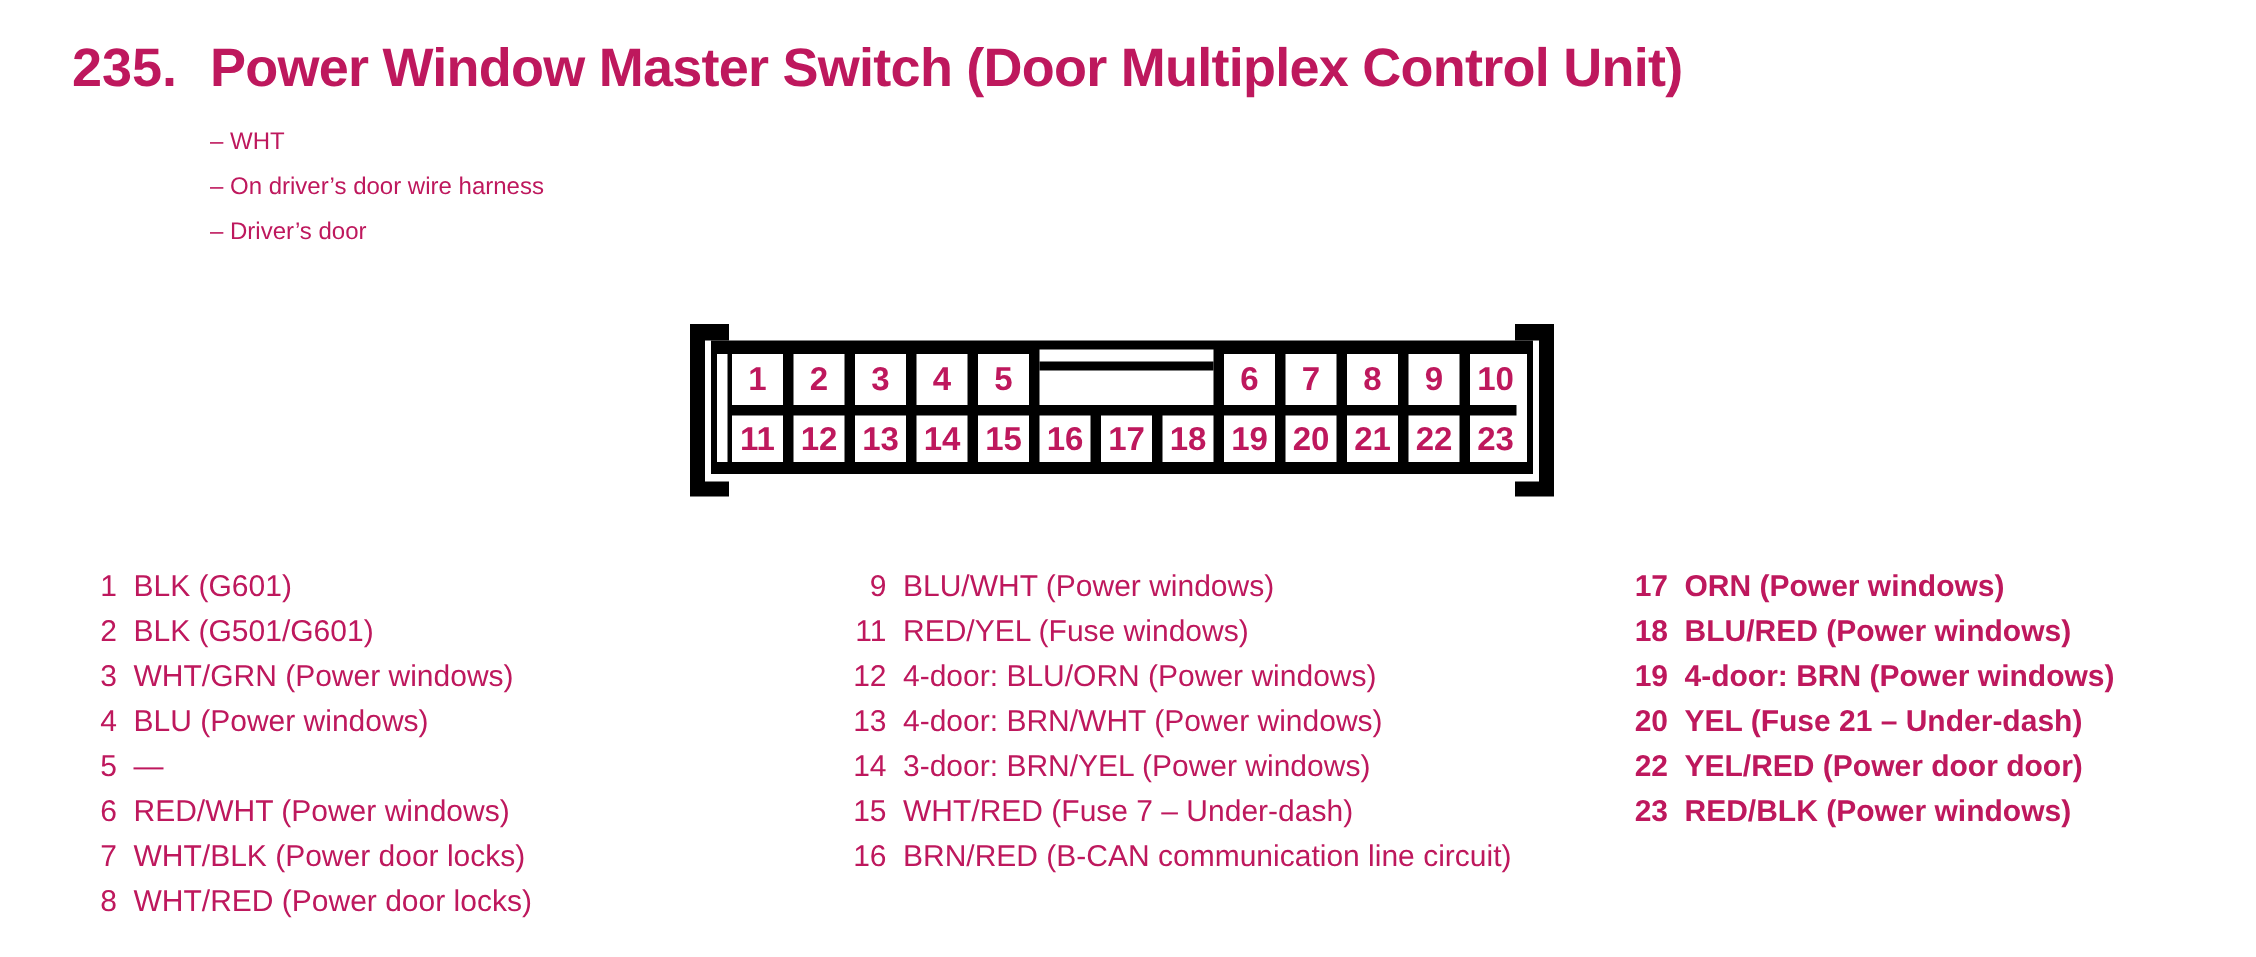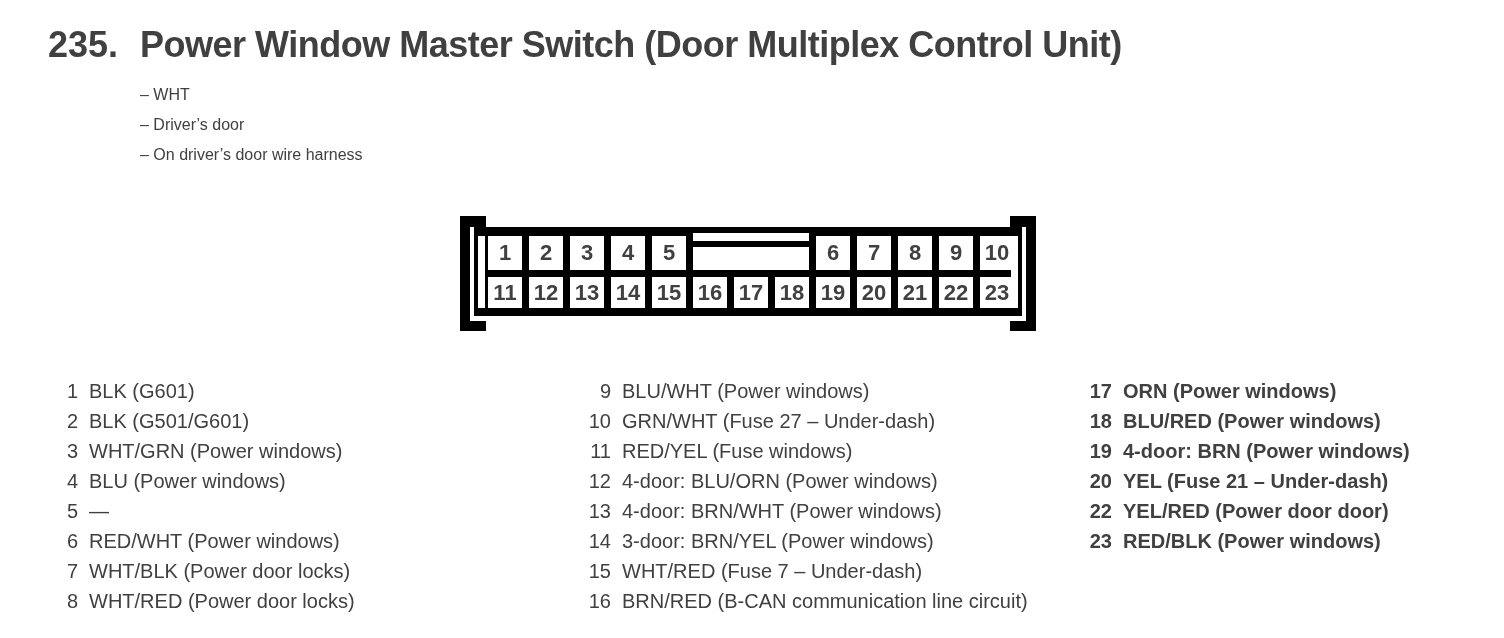--- a/index.html
+++ b/index.html
@@ -2,21 +2,21 @@
 <html><head>
 <meta charset="utf-8">
 <style>
   * { margin: 0; padding: 0; box-sizing: border-box; }
   html, body { background: #ffffff; }
   .page {
     position: relative;
     width: 1504px;
     height: 638px;
     background: #ffffff;
-    color: #404040;
+    color: #be185d;
     font-family: "Liberation Sans", sans-serif;
     overflow: hidden;
   }
 
   
   .header {
     position: absolute;
     left: 48px;
     top: 24px;
     display: flex;
@@ -91,22 +91,22 @@
 <body>
 
 <div class="page">
 
   <div class="header">
     <span class="sec-num">235.</span>
     <span class="sec-title">Power Window Master Switch (Door Multiplex Control Unit)</span>
   </div>
   <div class="notes">
     <div>– WHT</div>
+    <div>– On driver’s door wire harness</div>
     <div>– Driver’s door</div>
-    <div>– On driver’s door wire harness</div>
   </div>
 
   <div class="connector">
 
     <div class="blk" style="left:2px;top:2px;width:10px;height:115px;"></div>
     <div class="blk" style="left:12px;top:2px;width:16px;height:11px;"></div>
     <div class="blk" style="left:12px;top:107px;width:16px;height:10px;"></div>
 
     <div class="blk" style="left:568px;top:2px;width:10px;height:115px;"></div>
     <div class="blk" style="left:552px;top:2px;width:16px;height:11px;"></div>
@@ -150,23 +150,22 @@
     <div class="pin-row"><span class="pin-num">1</span><span class="pin-desc">BLK (G601)</span></div>
     <div class="pin-row"><span class="pin-num">2</span><span class="pin-desc">BLK (G501/G601)</span></div>
     <div class="pin-row"><span class="pin-num">3</span><span class="pin-desc">WHT/GRN (Power windows)</span></div>
     <div class="pin-row"><span class="pin-num">4</span><span class="pin-desc">BLU (Power windows)</span></div>
     <div class="pin-row"><span class="pin-num">5</span><span class="pin-desc">—</span></div>
     <div class="pin-row"><span class="pin-num">6</span><span class="pin-desc">RED/WHT (Power windows)</span></div>
     <div class="pin-row"><span class="pin-num">7</span><span class="pin-desc">WHT/BLK (Power door locks)</span></div>
     <div class="pin-row"><span class="pin-num">8</span><span class="pin-desc">WHT/RED (Power door locks)</span></div>
   </div>
 
-  <div class="pin-col" style="left:585px;">
+  <div class="pin-col" style="left:565px;">
     <div class="pin-row"><span class="pin-num">9</span><span class="pin-desc">BLU/WHT (Power windows)</span></div>
-    <div class="pin-row"><span class="pin-num">10</span><span class="pin-desc">GRN/WHT (Fuse 27 – Under-dash)</span></div>
     <div class="pin-row"><span class="pin-num">11</span><span class="pin-desc">RED/YEL (Fuse windows)</span></div>
     <div class="pin-row"><span class="pin-num">12</span><span class="pin-desc">4-door: BLU/ORN (Power windows)</span></div>
     <div class="pin-row"><span class="pin-num">13</span><span class="pin-desc">4-door: BRN/WHT (Power windows)</span></div>
     <div class="pin-row"><span class="pin-num">14</span><span class="pin-desc">3-door: BRN/YEL (Power windows)</span></div>
     <div class="pin-row"><span class="pin-num">15</span><span class="pin-desc">WHT/RED (Fuse 7 – Under-dash)</span></div>
     <div class="pin-row"><span class="pin-num">16</span><span class="pin-desc">BRN/RED (B-CAN communication line circuit)</span></div>
   </div>
 
   <div class="pin-col" style="left:1086px;font-weight:bold;">
     <div class="pin-row"><span class="pin-num">17</span><span class="pin-desc">ORN (Power windows)</span></div>

